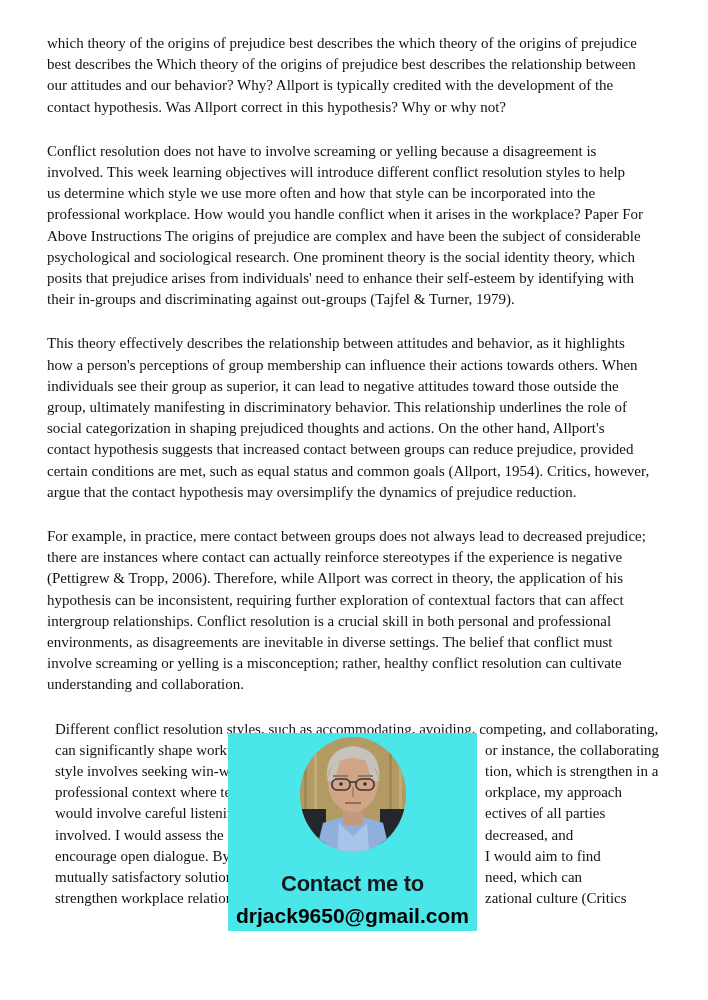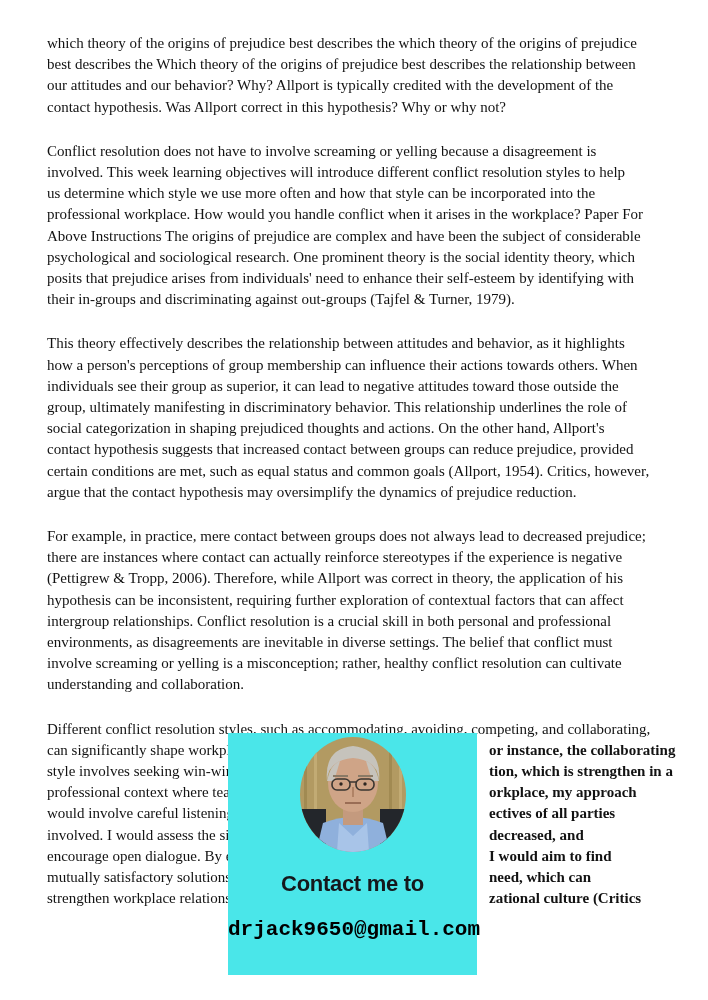--- a/index.html
+++ b/index.html
@@ -15,56 +15,56 @@
     left: 47px; top: 33px;
     width: 625px;
     color: #121212;
     font-size: 15px;
     line-height: 21.2px;
   }
   .para {
     white-space: pre-line;
     margin: 0 0 23px 0;
   }
-  .p5 { margin: 0; }
+  .p5 { margin: 8px; }
   .p5-line { white-space: nowrap; height: 21.2px; }
   .p5-row { position: relative; height: 21.2px; white-space: nowrap; }
   .p5-row .frag-left { display: inline-block; white-space: nowrap; }
-  .p5-row .frag-right { position: absolute; left: 442px; top: 0; white-space: nowrap; font-weight: bold; }
+  .p5-row .frag-right { position: absolute; left: 430px; top: 0; white-space: nowrap; }
 
   .promo {
     position: absolute;
     left: 228px; top: 733px;
-    width: 249px; height: 242px;
+    width: 249px; height: 198px;
     background: #4ae6e9;
     z-index: 10;
     text-align: center;
     cursor: pointer;
   }
   .promo .photo-wrap {
     margin-top: 4px;
     height: 119px;
     line-height: 0;
   }
   .promo .title {
     font-family: "Liberation Sans", "DejaVu Sans", sans-serif;
     font-weight: bold;
     font-size: 22px;
     line-height: 29px;
     letter-spacing: -0.3px;
     color: #15181c;
     margin-top: 13px;
   }
   .promo .email {
-    font-family: Liberation Mono, monospace;
+    font-family: Liberation Sans, sans-serif;
     font-weight: bold;
     font-size: 21px;
     line-height: 26px;
     color: #000000;
-    margin-top: 19px;
+    margin-top: 5px;
   }
 </style>
 </head>
 <body>
 
 <div class="doc">
   <p class="para">which theory of the origins of prejudice best describes the which theory of the origins of prejudice
 best describes the Which theory of the origins of prejudice best describes the relationship between
 our attitudes and our behavior? Why? Allport is typically credited with the development of the
 contact hypothesis. Was Allport correct in this hypothesis? Why or why not?</p>

